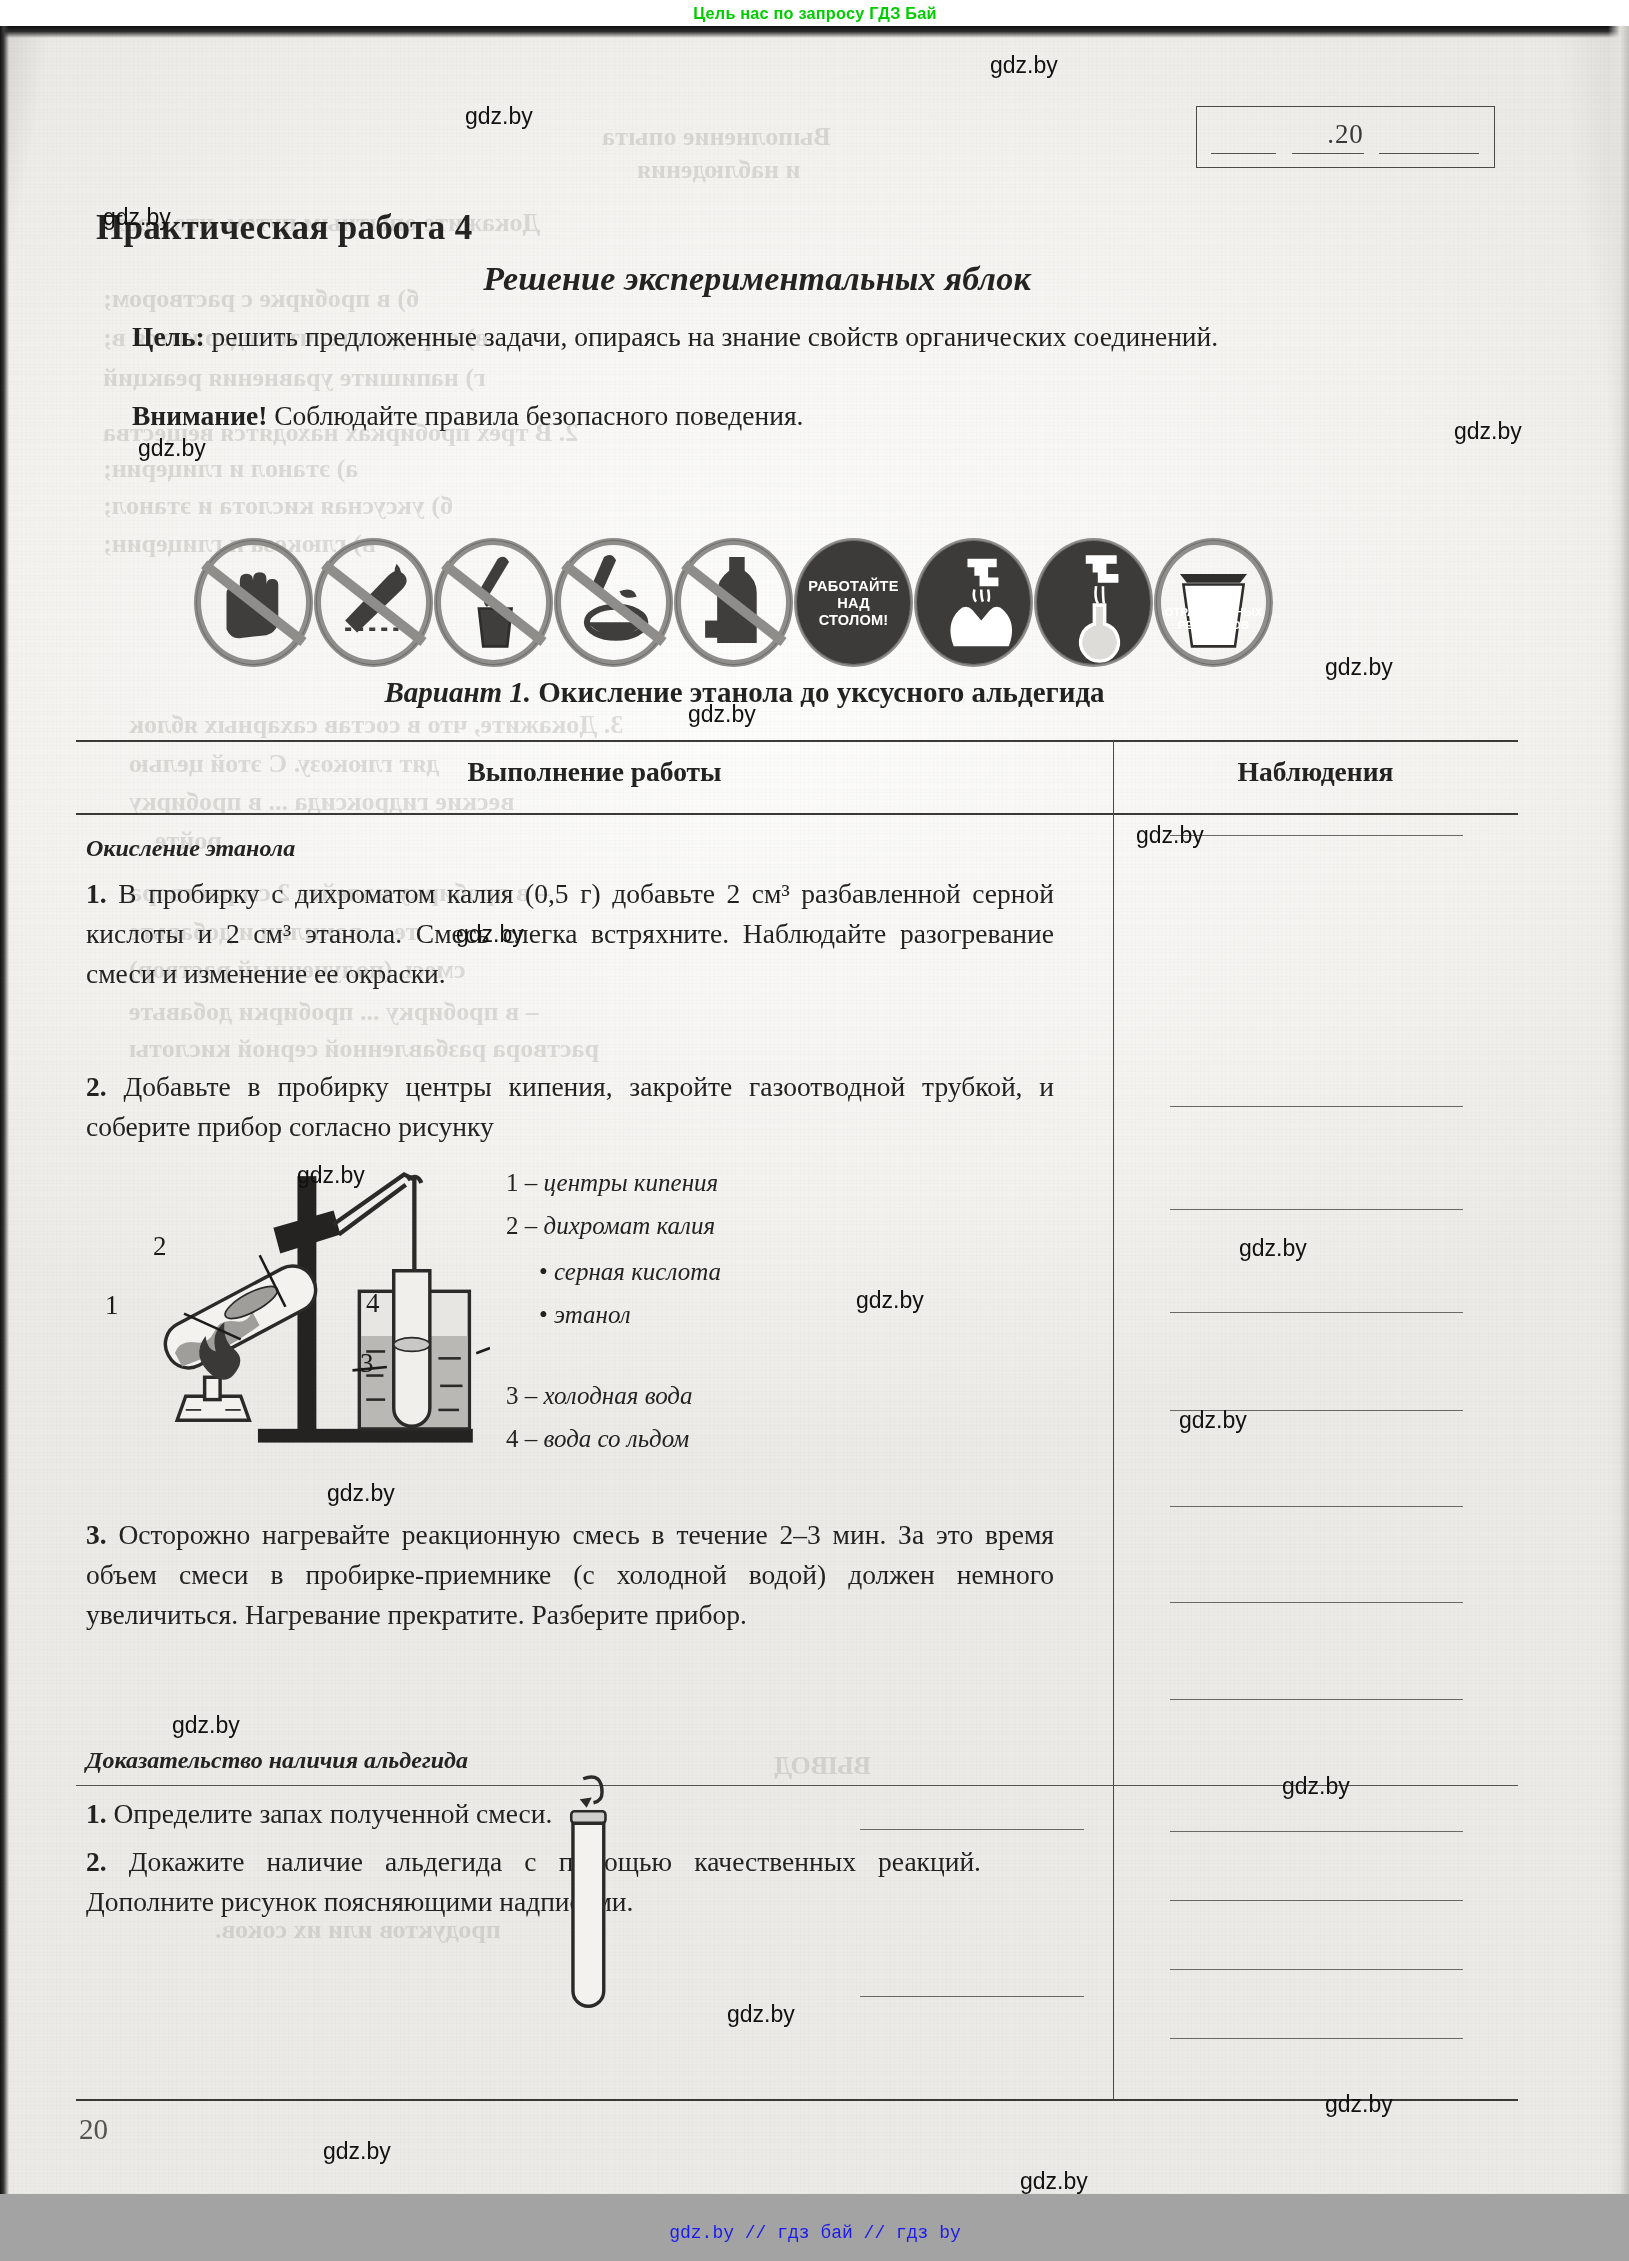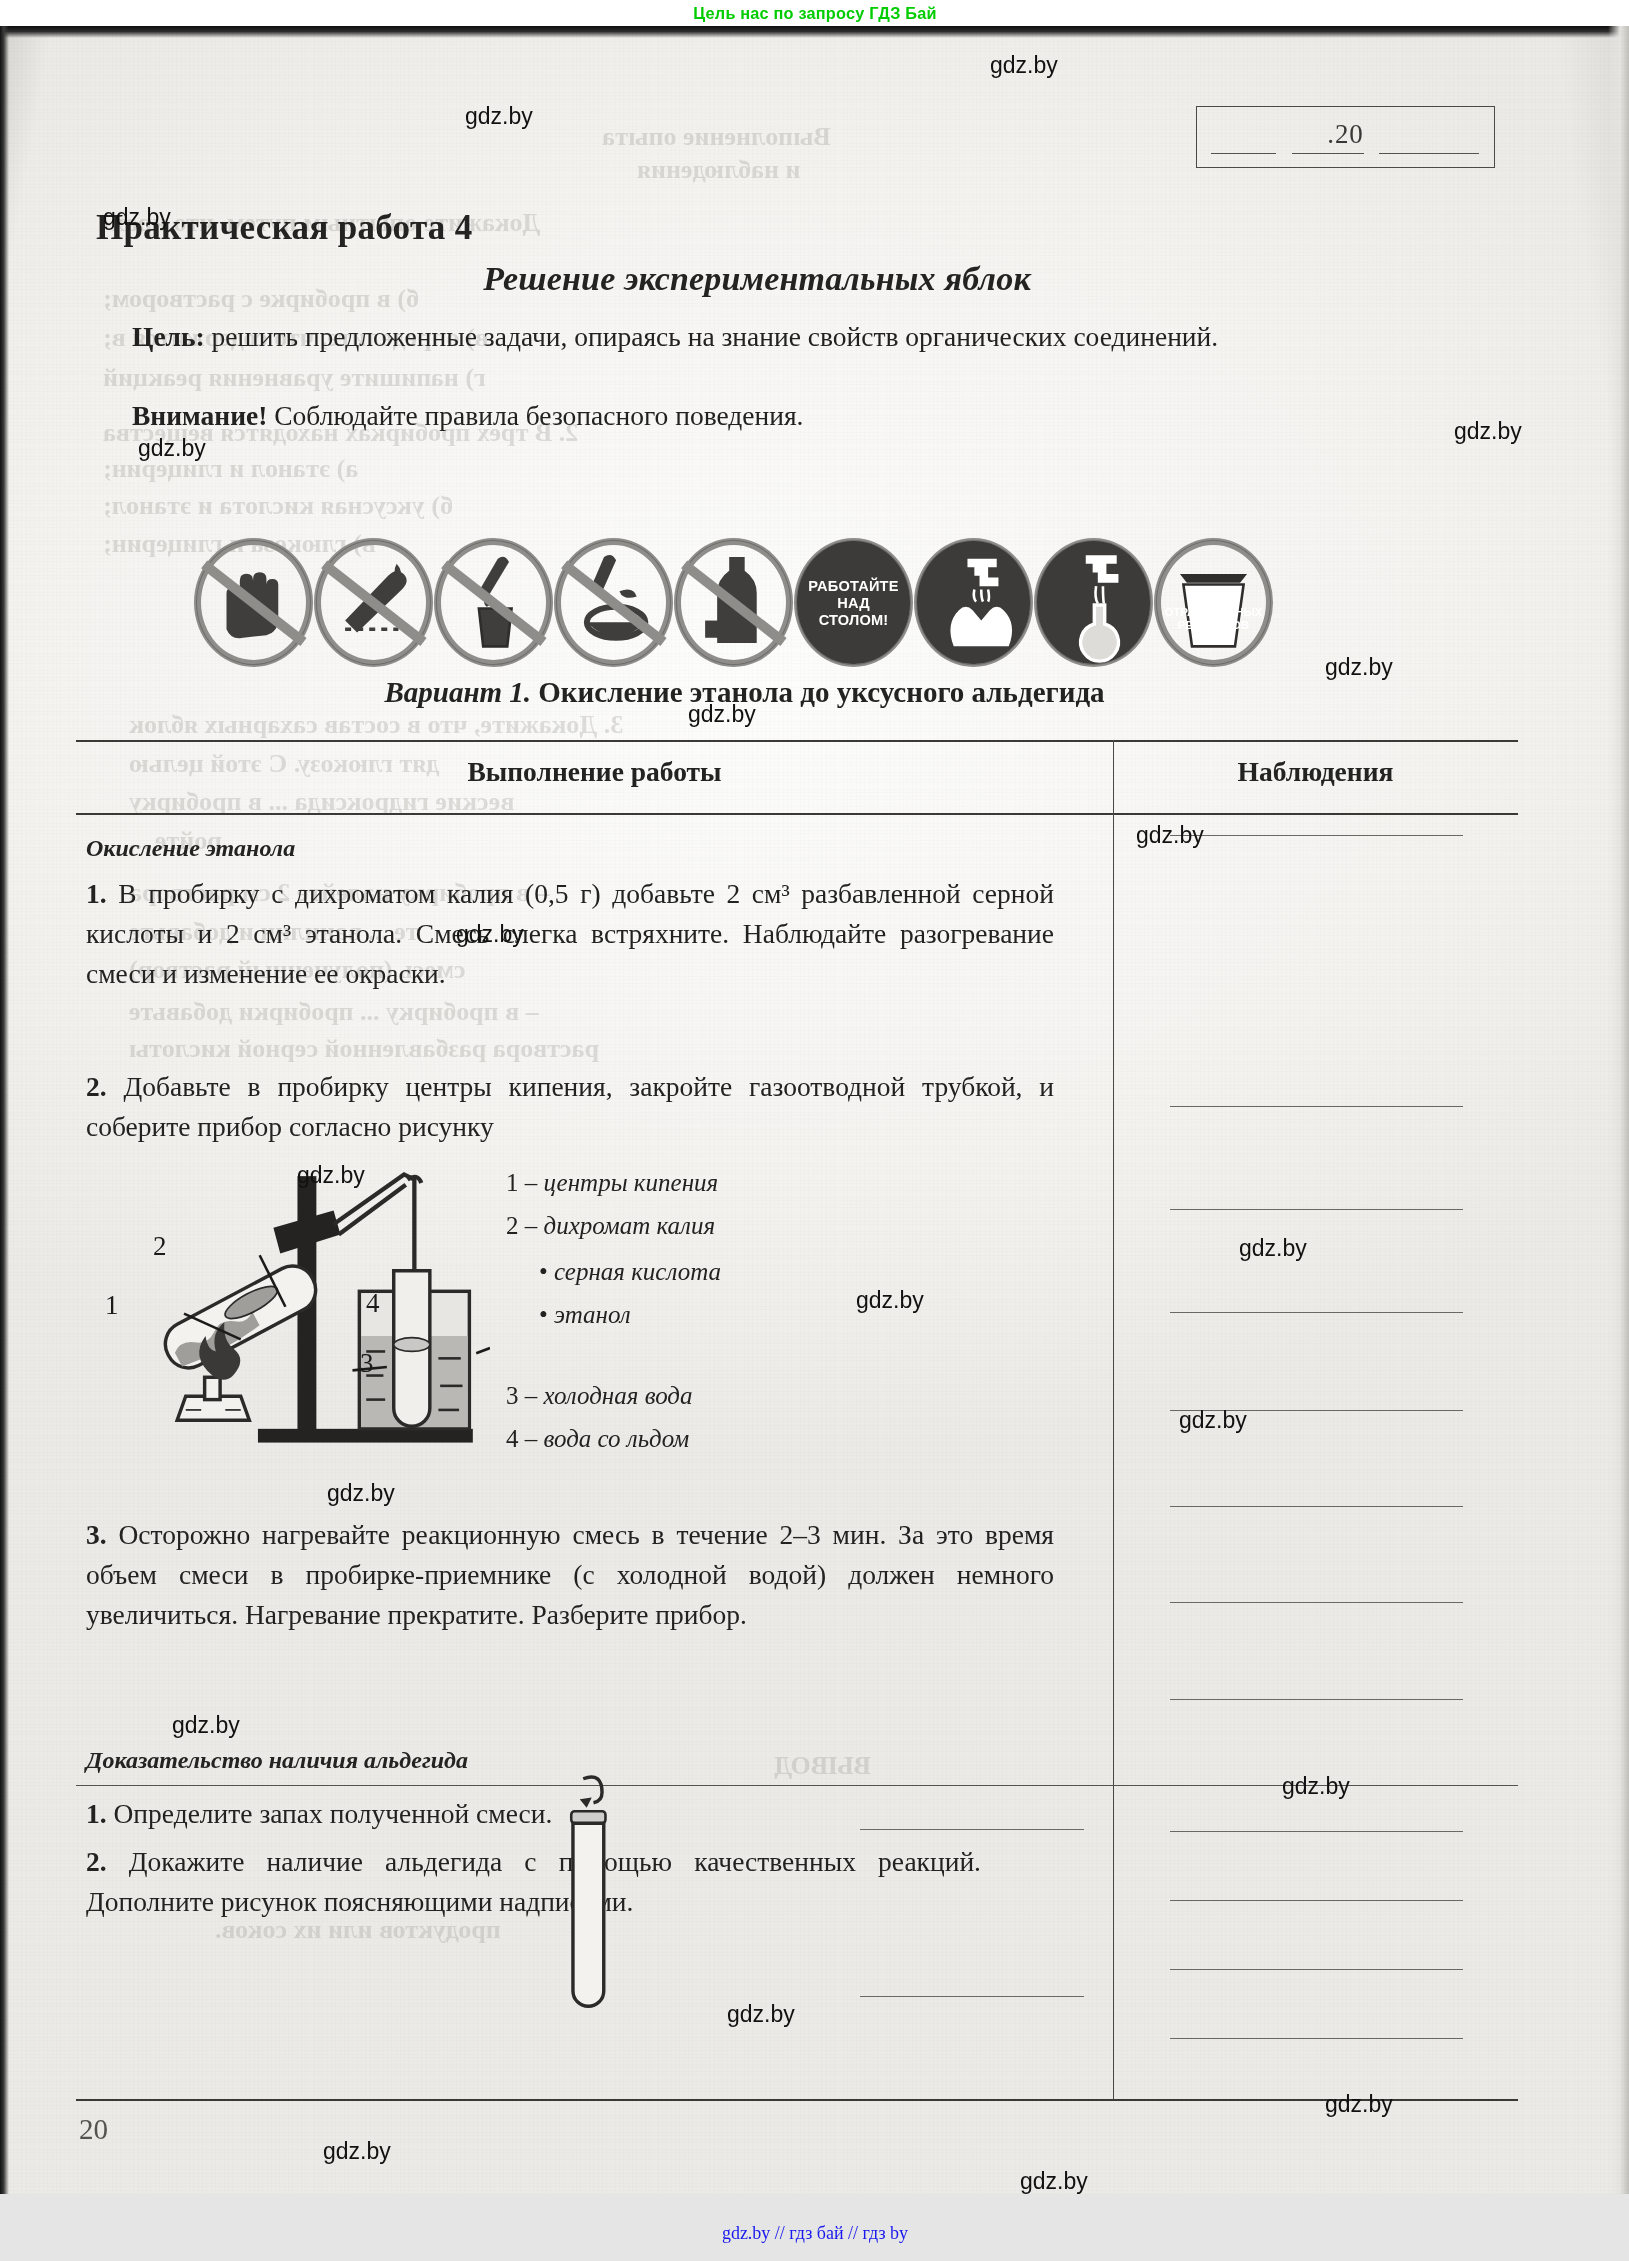--- a/index.html
+++ b/index.html
@@ -30,24 +30,24 @@
     font-size: 16.3px;
     font-weight: bold;
     color: #00cc00;
     letter-spacing: 0.2px;
     z-index: 50;
   }
   .promo-bottom {
     position: absolute;
     left: 0; bottom: 0;
     width: 1630px; height: 67px;
-    background: #e5e5e5;
+    background: #a3a3a3;
     text-align: center;
     line-height: 79px;
-    font-family: Liberation Serif, serif;
+    font-family: Liberation Mono, monospace;
     font-size: 18px;
     color: #1a1aee;
     z-index: 50;
   }
 
   
   .scan {
     position: absolute;
     left: 0; top: 26px;
     width: 1630px; height: 2168px;

